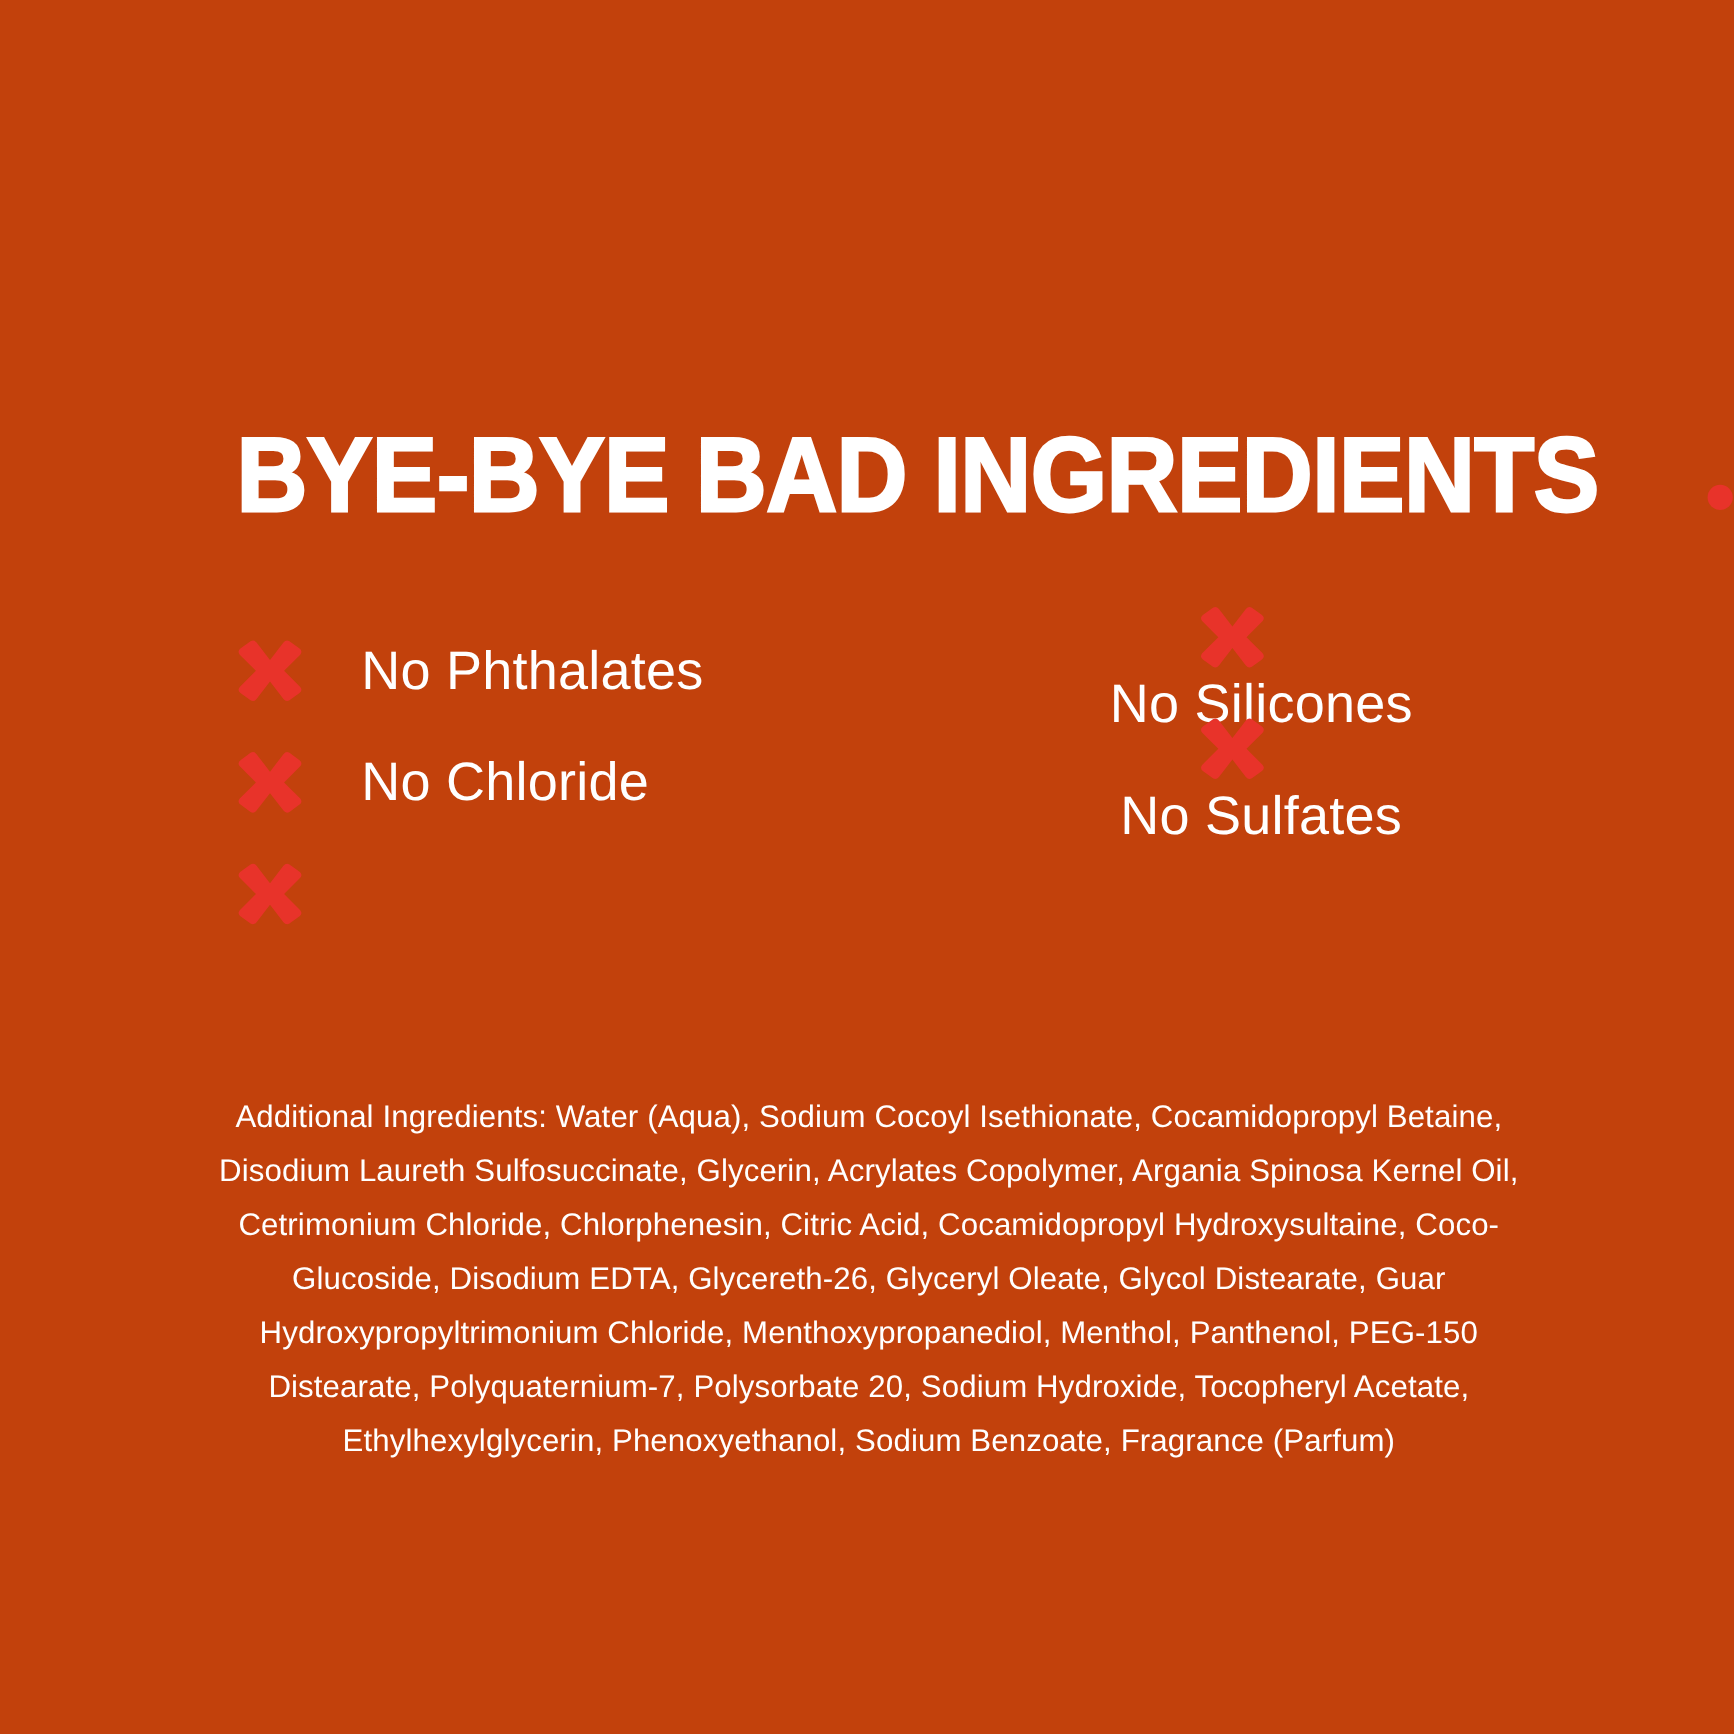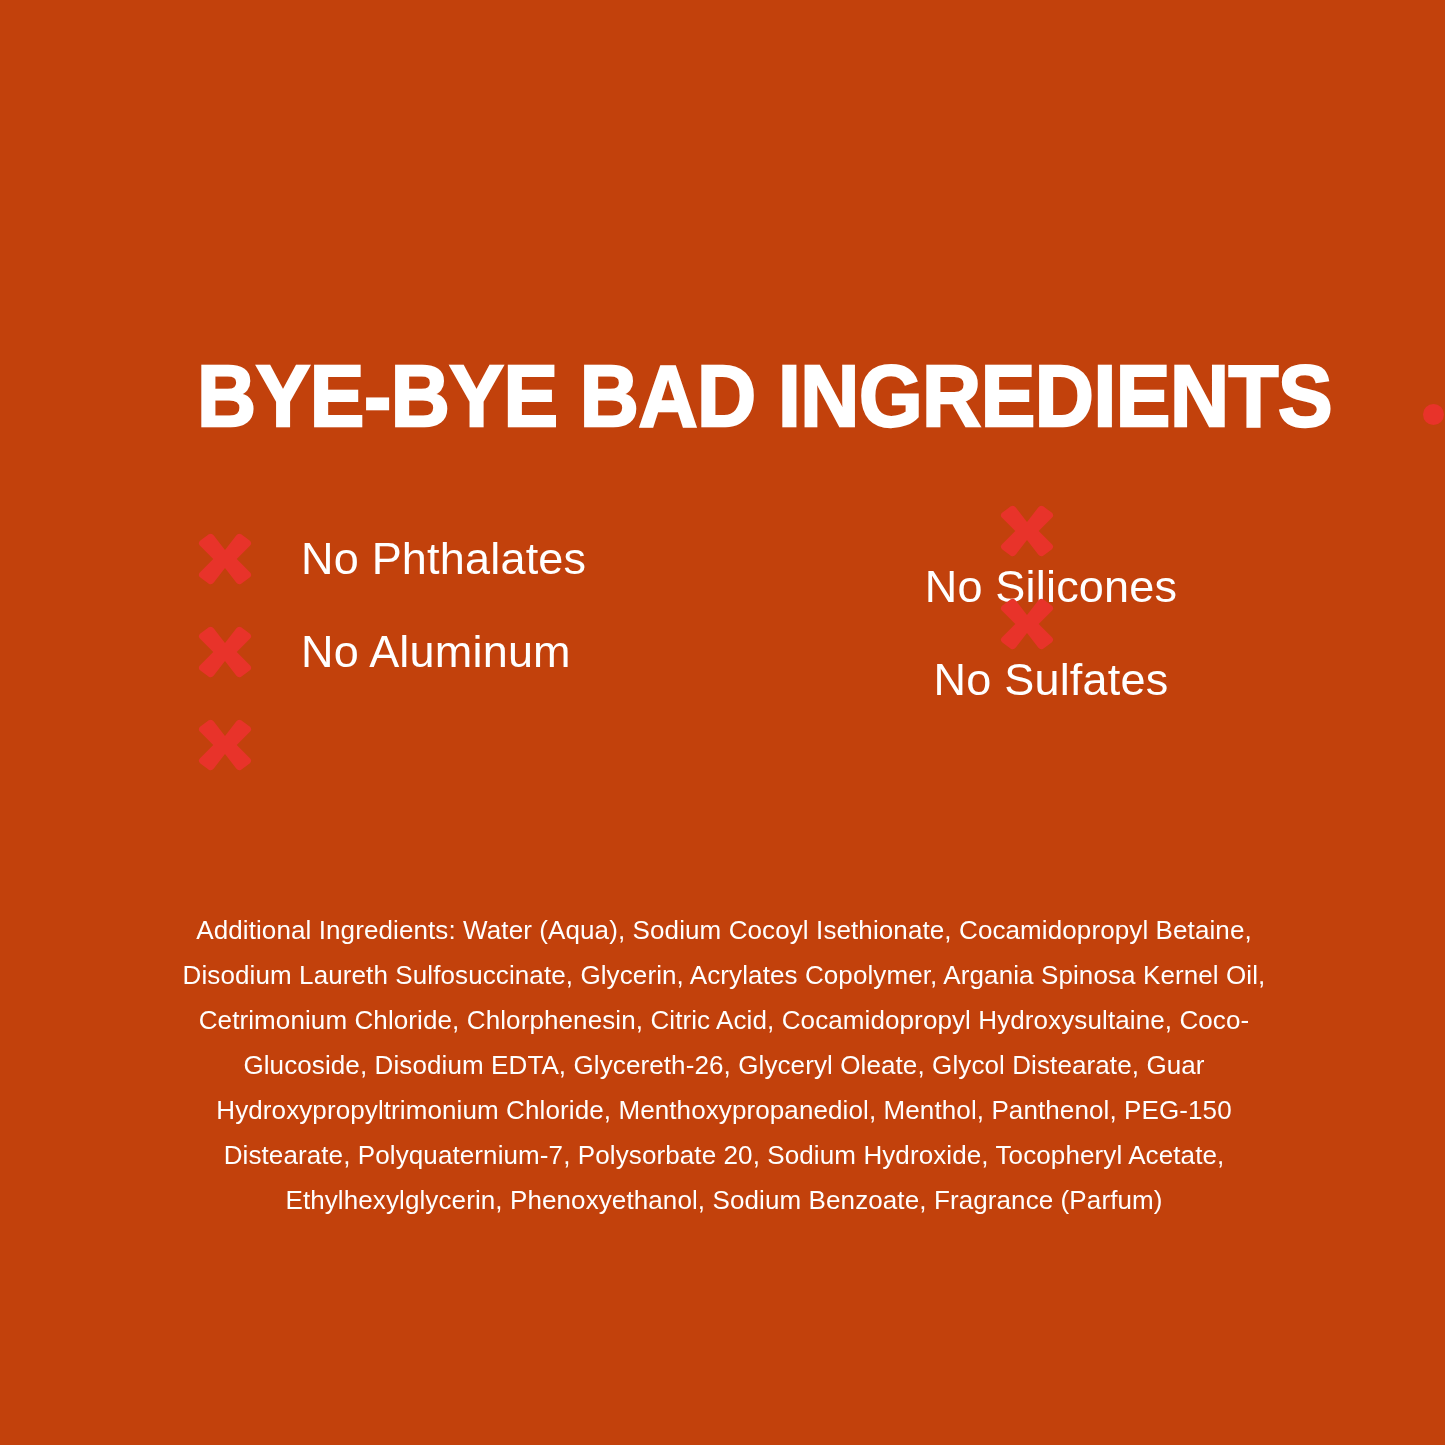--- a/index.html
+++ b/index.html
@@ -138,21 +138,21 @@
         </svg>
         <span class="claim-label">No Silicones</span>
       </div>
     </div>
 
     <div class="claim-row">
       <div class="claim-col">
         <svg class="claim-x" viewBox="0 0 100 100" aria-hidden="true">
           <path d="M50 34 L70 8 Q74 3 79 6 L94 17 Q99 21 95 26 L71 50 L95 74 Q99 79 94 83 L79 94 Q74 97 70 92 L50 66 L30 92 Q26 97 21 94 L6 83 Q1 79 5 74 L29 50 L5 26 Q1 21 6 17 L21 6 Q26 3 30 8 Z" fill="#E8332A"></path>
         </svg>
-        <span class="claim-label">No Aluminum</span>
+        <span class="claim-label">No Chloride</span>
       </div>
       <div class="claim-col right">
         <svg class="claim-x" viewBox="0 0 100 100" aria-hidden="true">
           <path d="M50 34 L70 8 Q74 3 79 6 L94 17 Q99 21 95 26 L71 50 L95 74 Q99 79 94 83 L79 94 Q74 97 70 92 L50 66 L30 92 Q26 97 21 94 L6 83 Q1 79 5 74 L29 50 L5 26 Q1 21 6 17 L21 6 Q26 3 30 8 Z" fill="#E8332A"></path>
         </svg>
         <span class="claim-label">No Sulfates</span>
       </div>
     </div>
 
     <div class="claim-row">

